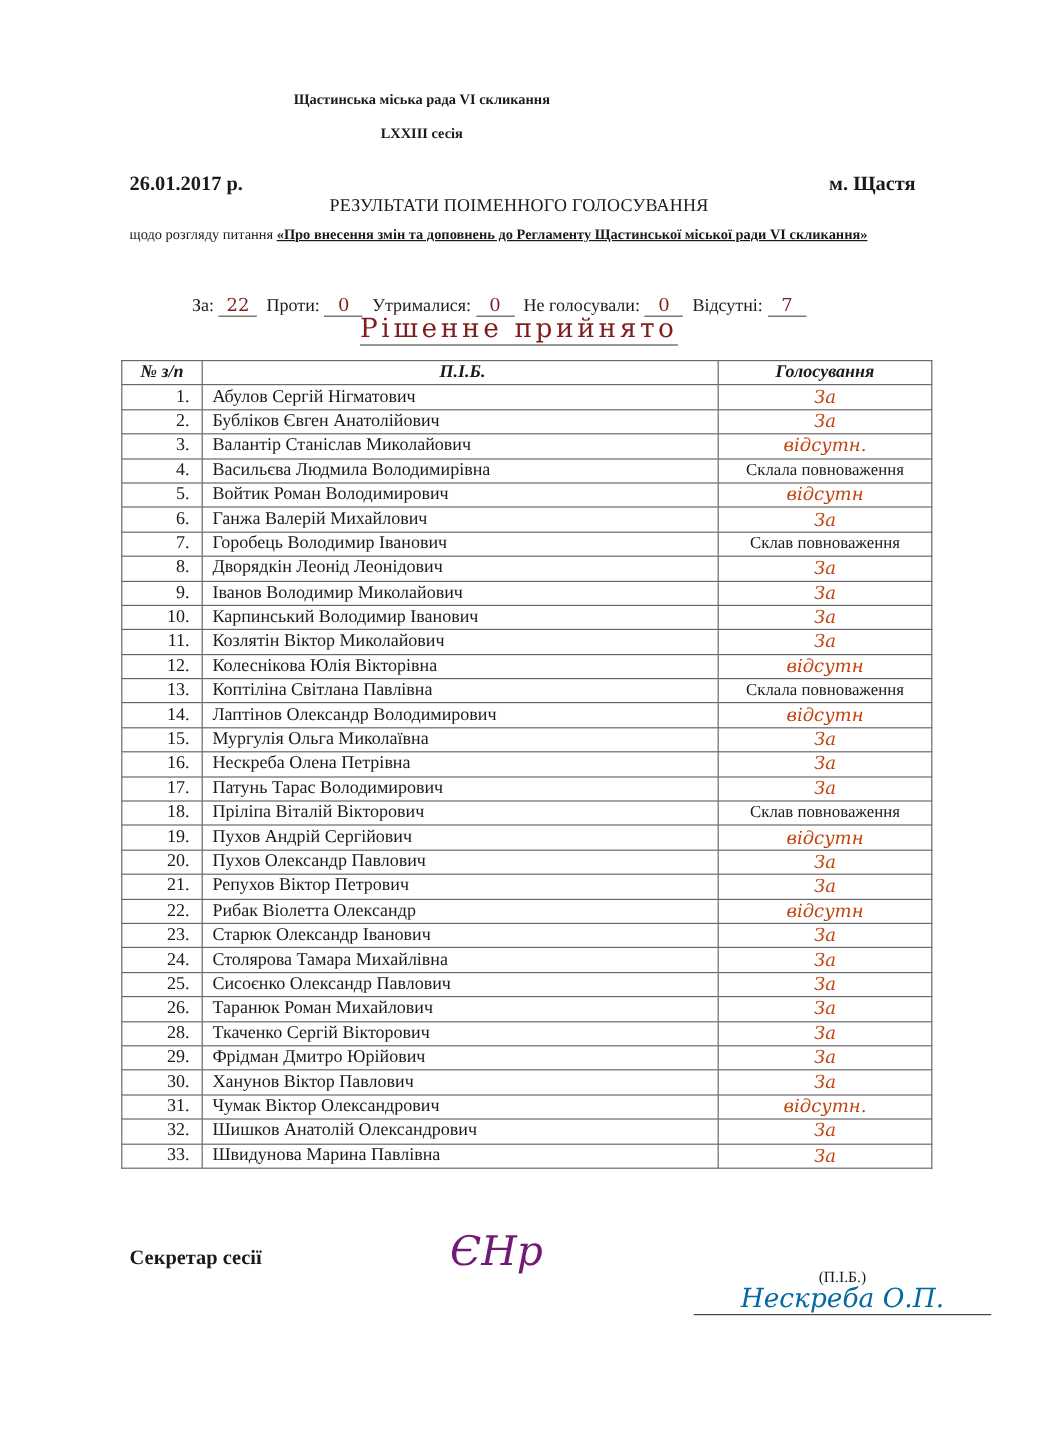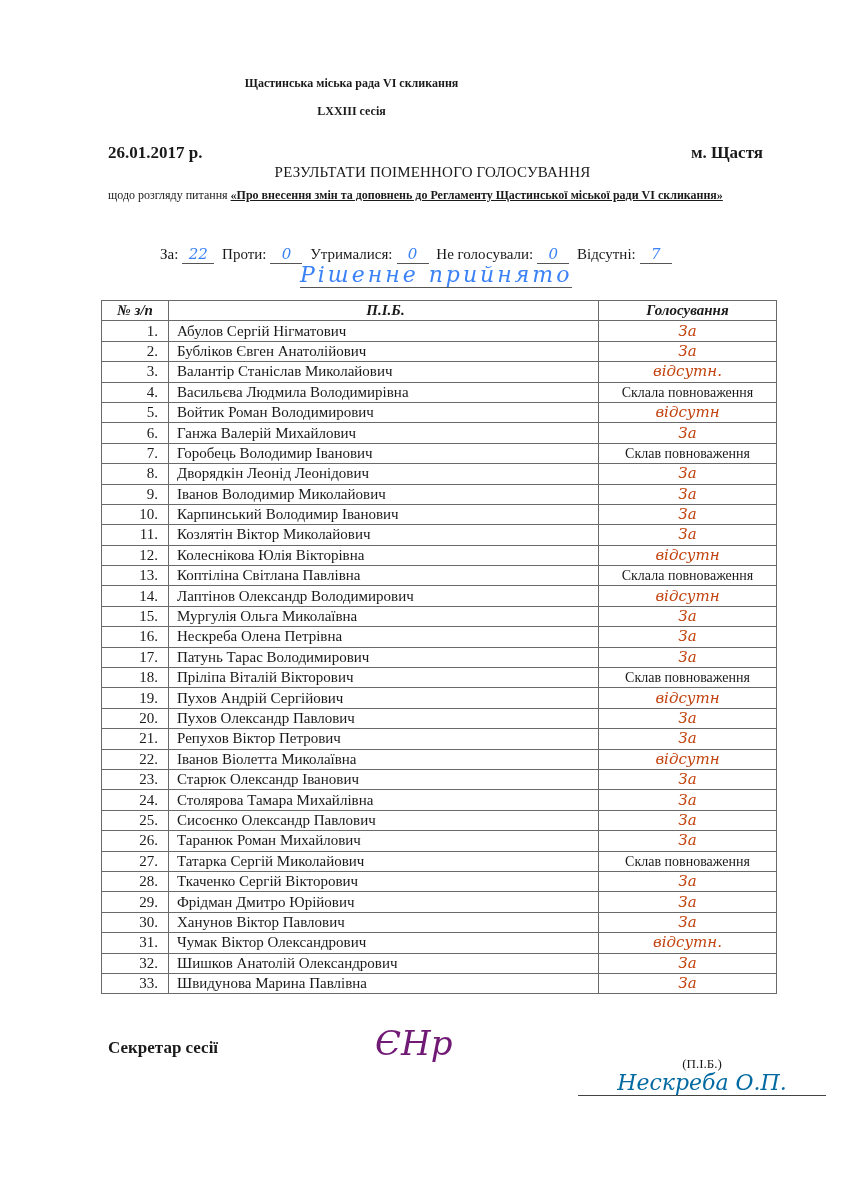--- a/index.html
+++ b/index.html
@@ -6,21 +6,21 @@
   body { width:865px; height:1200px; position:relative; overflow:hidden; font-family:"Liberation Serif", serif; color:#1a1a1a; }
   .title { position:absolute; left:0; width:703px; text-align:center; font-weight:bold; font-size:12px; }
   #t1 { top:76px; }
   #t2 { top:104px; }
   #date { position:absolute; left:108px; top:143px; font-weight:bold; font-size:17px; }
   #city { position:absolute; right:102px; top:143px; font-weight:bold; font-size:17px; }
   #heading { position:absolute; left:0; width:865px; top:164px; text-align:center; font-size:15px; letter-spacing:0.2px; }
   #subject { position:absolute; left:108px; top:184px; width:680px; font-size:12px; line-height:22px; }
   #subject .q { font-weight:bold; text-decoration:underline; }
   #tally { position:absolute; left:160px; top:245px; font-size:15px; white-space:nowrap; }
-  .hand { font-family:"DejaVu Serif", serif; font-style:italic; color:#3b82f6; }
+  .hand { font-family:"DejaVu Serif", serif; color:#7f1d1d; }
   .blank { display:inline-block; border-bottom:1px solid #555; text-align:center; padding:0 6px; margin:0 4px; min-width:20px; }
   #decision { position:absolute; left:300px; top:262px; font-size:22px; letter-spacing:3px; }
   #decision span { border-bottom:1px solid #555; }
   table { position:absolute; left:101px; top:300px; border-collapse:collapse; font-size:15px; }
   td, th { border:1px solid #6a6a6a; height:19.4px; padding:0 4px; line-height:19px; }
   th { font-style:italic; font-weight:bold; }
   .c-num { width:52px; text-align:right; padding-right:10px; }
   .c-name { width:417px; text-align:left; padding-left:8px; }
   .c-vote { width:169px; text-align:center; font-size:14px; }
   .c-vote.hw { font-family:"DejaVu Serif", serif; font-style:italic; color:#c2410c; font-size:15px; }
@@ -157,21 +157,21 @@
         <td class="c-name">Пухов Олександр Павлович</td>
         <td class="c-vote hw">За</td>
       </tr>
       <tr>
         <td class="c-num">21.</td>
         <td class="c-name">Репухов Віктор Петрович</td>
         <td class="c-vote hw">За</td>
       </tr>
       <tr>
         <td class="c-num">22.</td>
-        <td class="c-name">Іванов Віолетта Миколаївна</td>
+        <td class="c-name">Рибак Віолетта Олександр</td>
         <td class="c-vote hw">відсутн</td>
       </tr>
       <tr>
         <td class="c-num">23.</td>
         <td class="c-name">Старюк Олександр Іванович</td>
         <td class="c-vote hw">За</td>
       </tr>
       <tr>
         <td class="c-num">24.</td>
         <td class="c-name">Столярова Тамара Михайлівна</td>
@@ -179,25 +179,20 @@
       </tr>
       <tr>
         <td class="c-num">25.</td>
         <td class="c-name">Сисоєнко Олександр Павлович</td>
         <td class="c-vote hw">За</td>
       </tr>
       <tr>
         <td class="c-num">26.</td>
         <td class="c-name">Таранюк Роман Михайлович</td>
         <td class="c-vote hw">За</td>
-      </tr>
-      <tr>
-        <td class="c-num">27.</td>
-        <td class="c-name">Татарка Сергій Миколайович</td>
-        <td class="c-vote">Склав повноваження</td>
       </tr>
       <tr>
         <td class="c-num">28.</td>
         <td class="c-name">Ткаченко Сергій Вікторович</td>
         <td class="c-vote hw">За</td>
       </tr>
       <tr>
         <td class="c-num">29.</td>
         <td class="c-name">Фрідман Дмитро Юрійович</td>
         <td class="c-vote hw">За</td>

